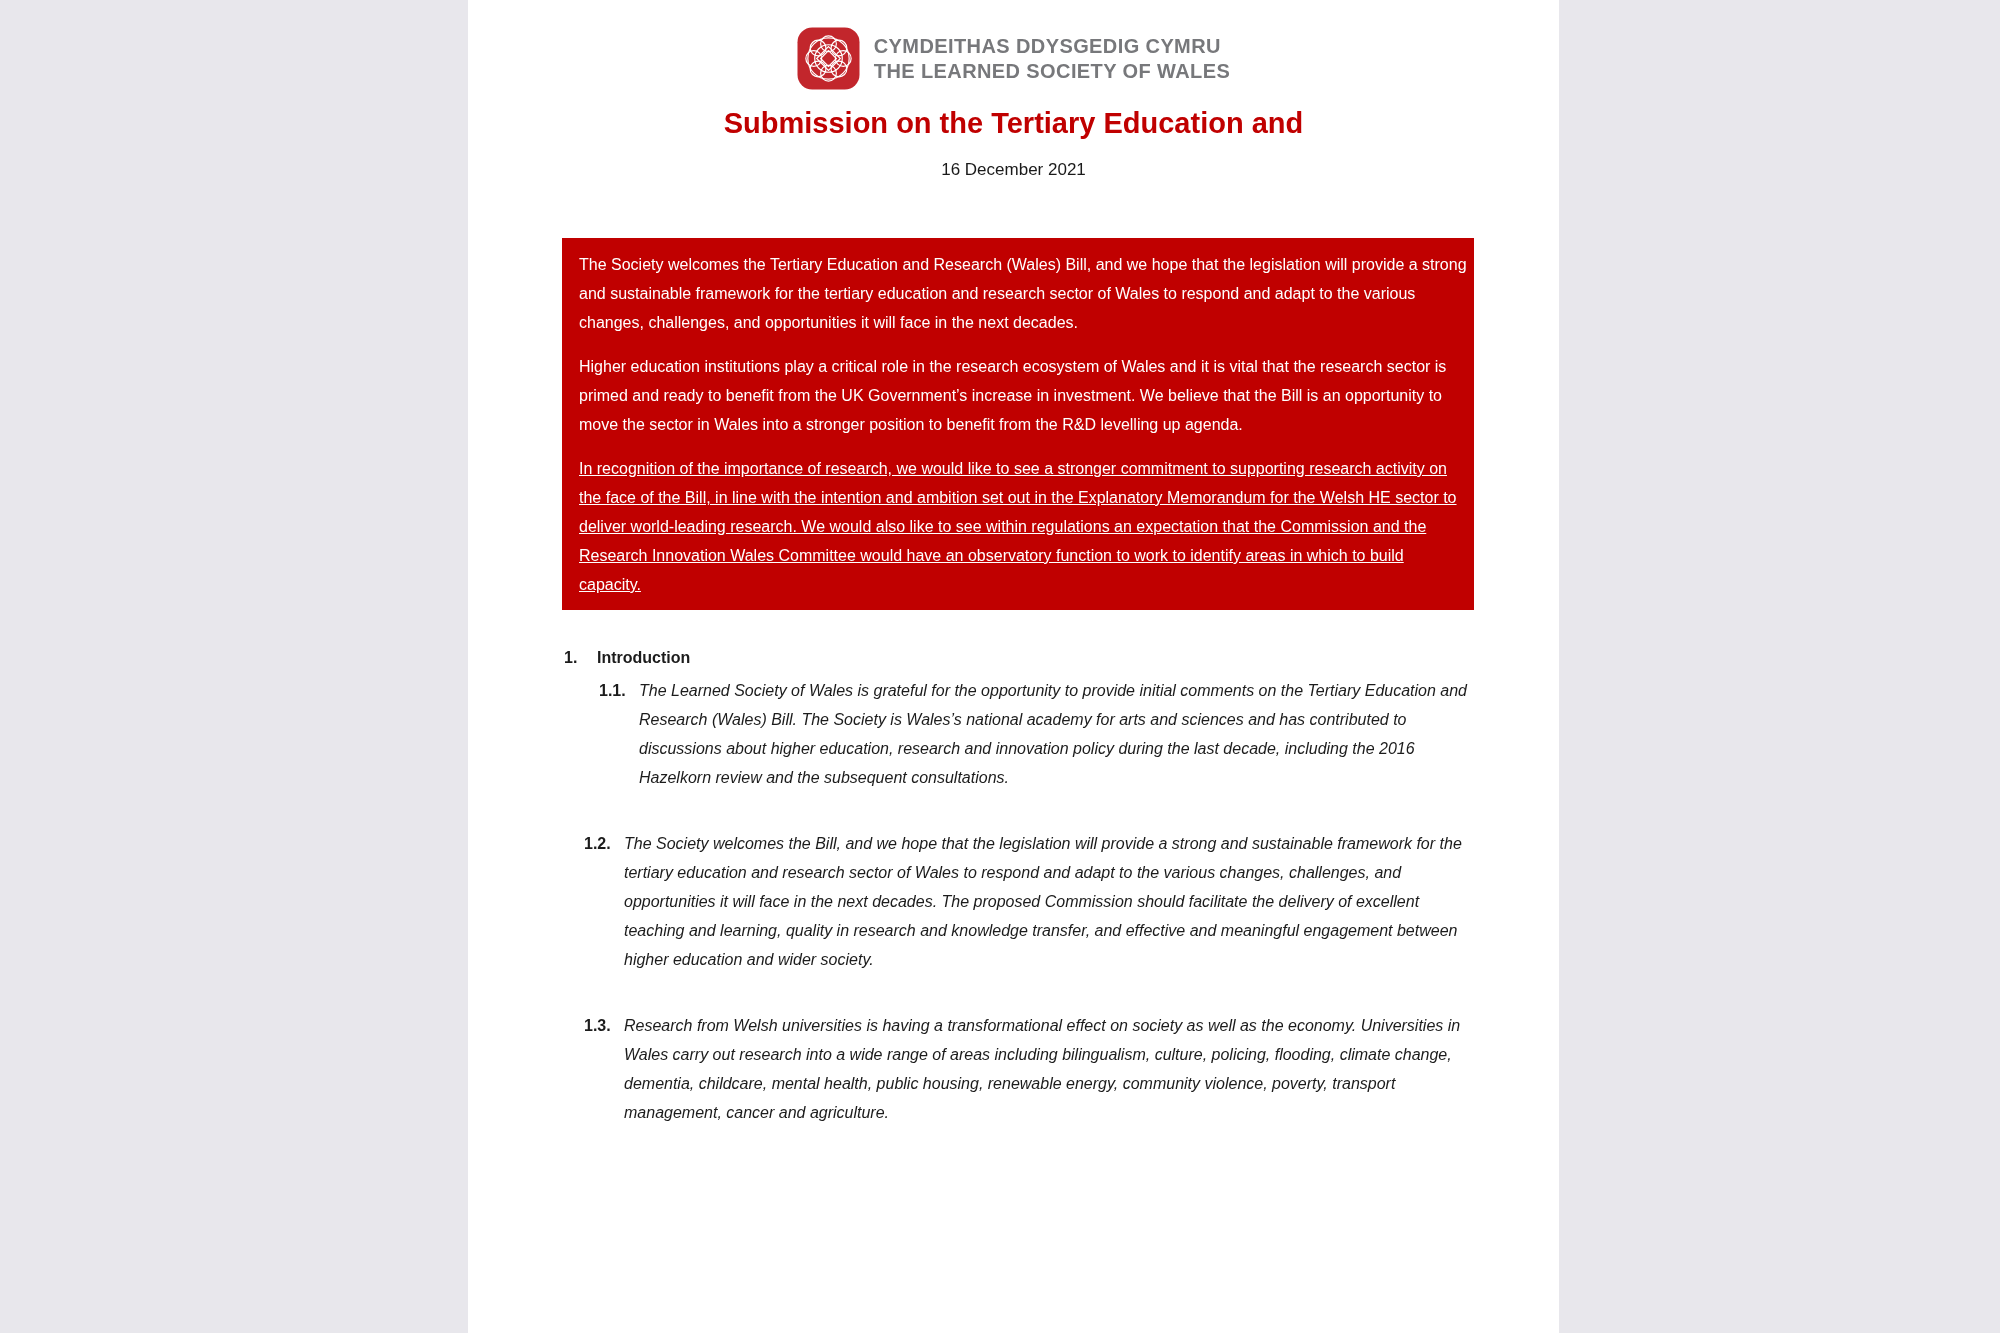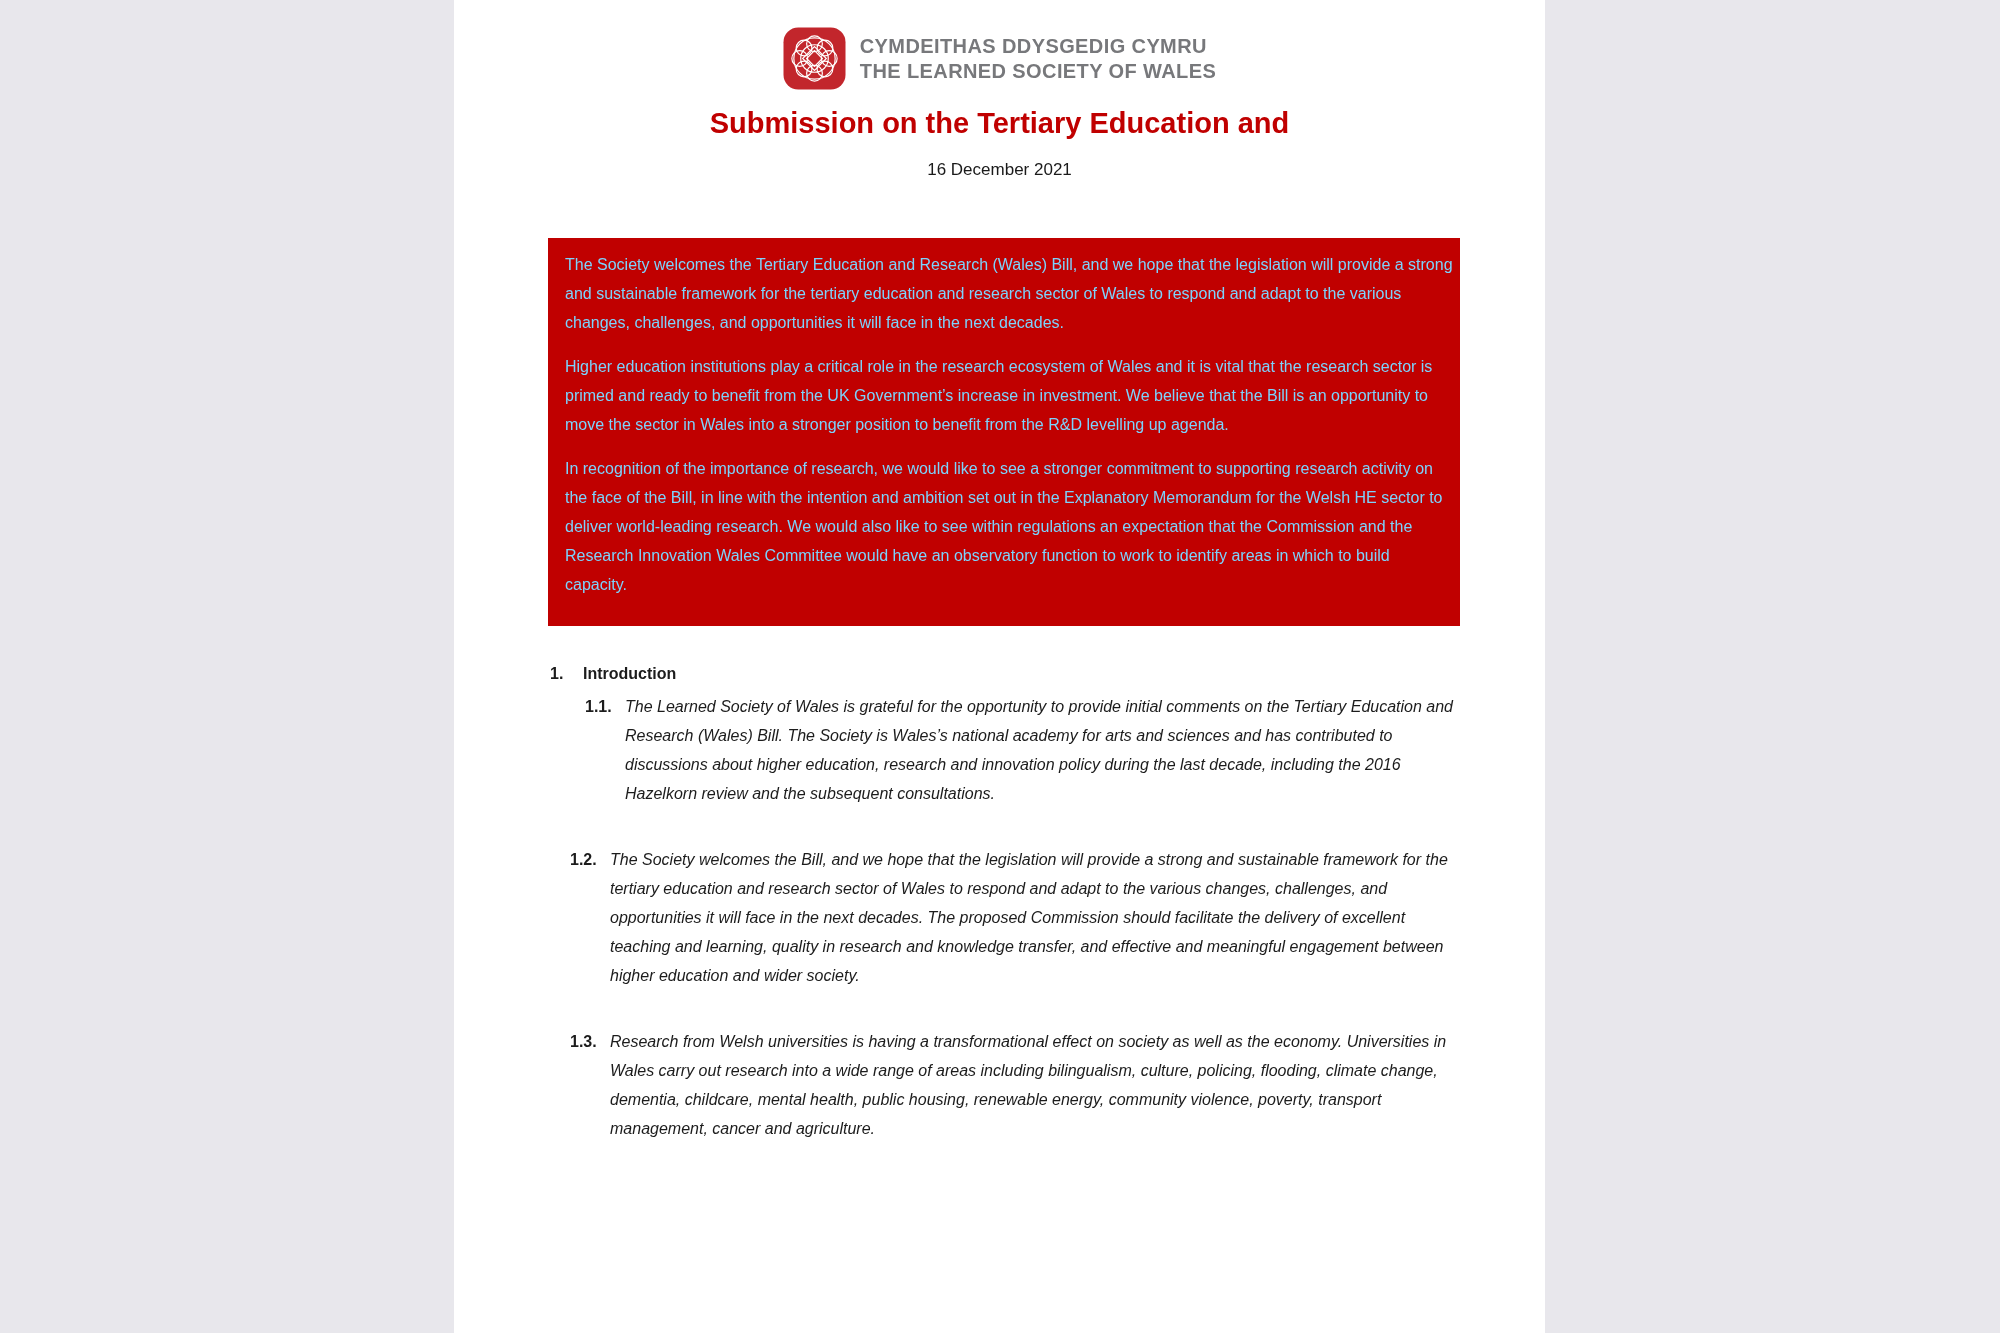--- a/index.html
+++ b/index.html
@@ -9,21 +9,21 @@
     font-family: "Liberation Sans", sans-serif;
     overflow: hidden;
     position: relative;
   }
   .viewport {
     width: 2000px; height: 1333px;
     position: relative;
   }
   .doc-page {
     position: absolute;
-    left: 454px; top: 0;
+    left: 468px; top: 0;
     width: 1091px; height: 1333px;
     background: #ffffff;
   }
   
   .logo-row {
     margin-top: 27px;
     display: flex;
     justify-content: center;
     align-items: center;
     gap: 14px;
@@ -50,27 +50,27 @@
     margin-top: 17px;
     text-align: center;
     color: #1a1a1a;
     font-size: 17px;
     line-height: 22px;
   }
   
   .summary-box {
     margin: 57px 85px 0 94px;
     background: #c00000;
-    color: #7dd3fc;
+    color: #ffffff;
     padding: 12px 6px 11px 17px;
     font-size: 16px;
     line-height: 29px;
   }
   .summary-box p { margin: 0 0 15px 0; }
-  .summary-box p:last-child { margin-bottom: 16px; }
+  .summary-box p:last-child { margin-bottom: 0; text-decoration: underline; }
   
   .section {
     margin: 33px 88px 0 96px;
     color: #1c1c1c;
     font-size: 16px;
     line-height: 29px;
   }
   .section-heading-row {
     display: flex;
     font-weight: bold;

